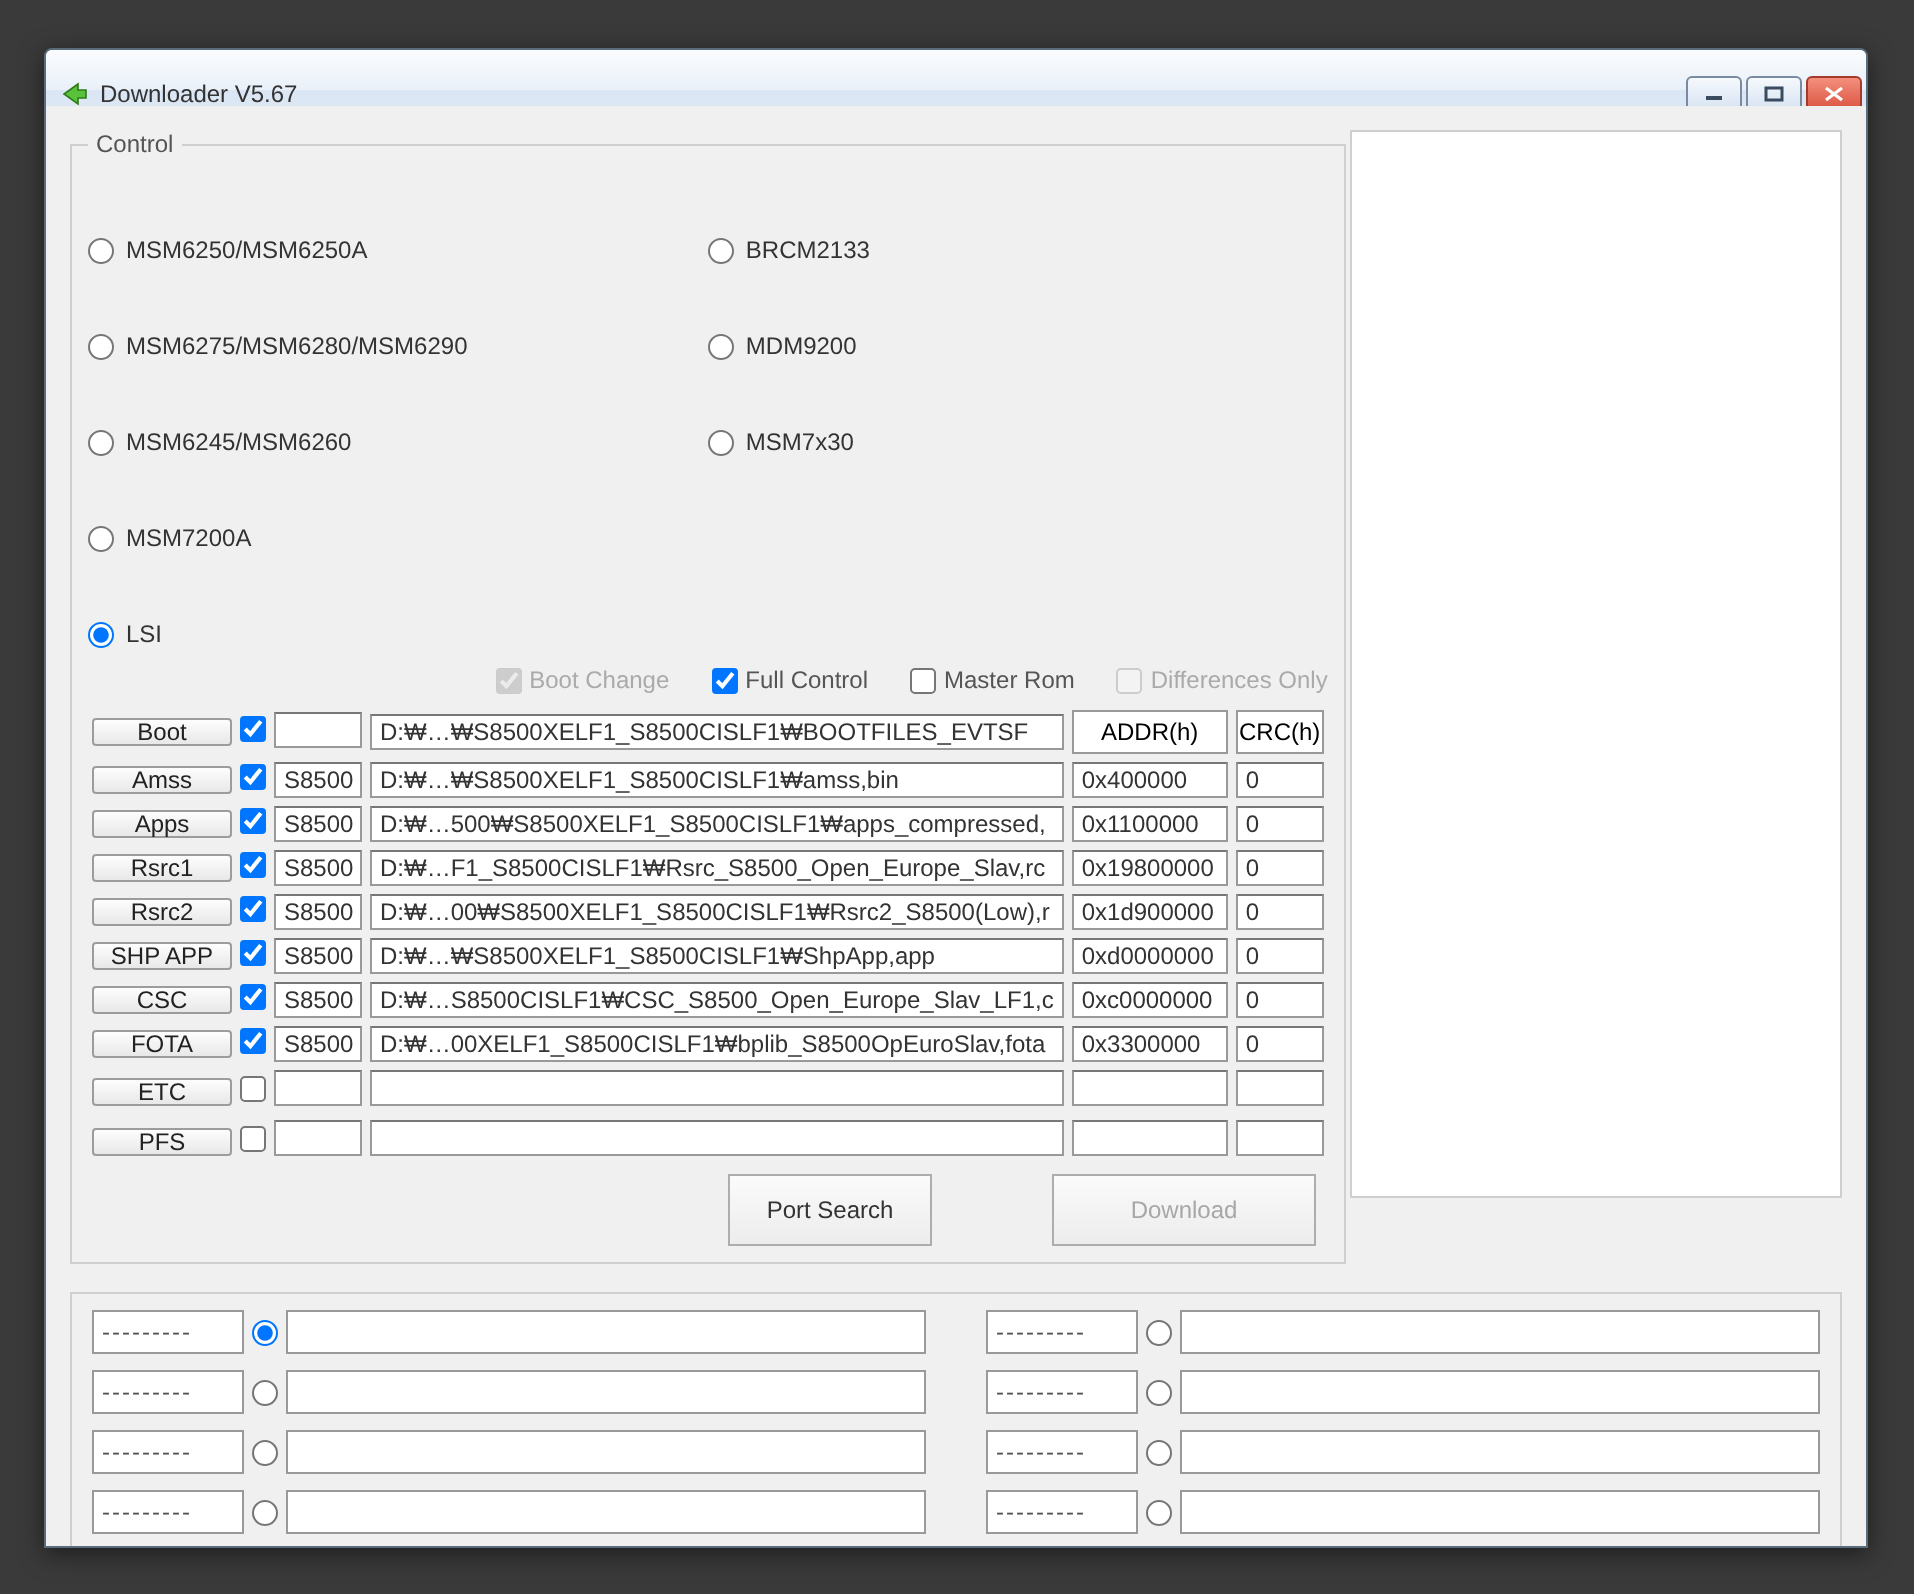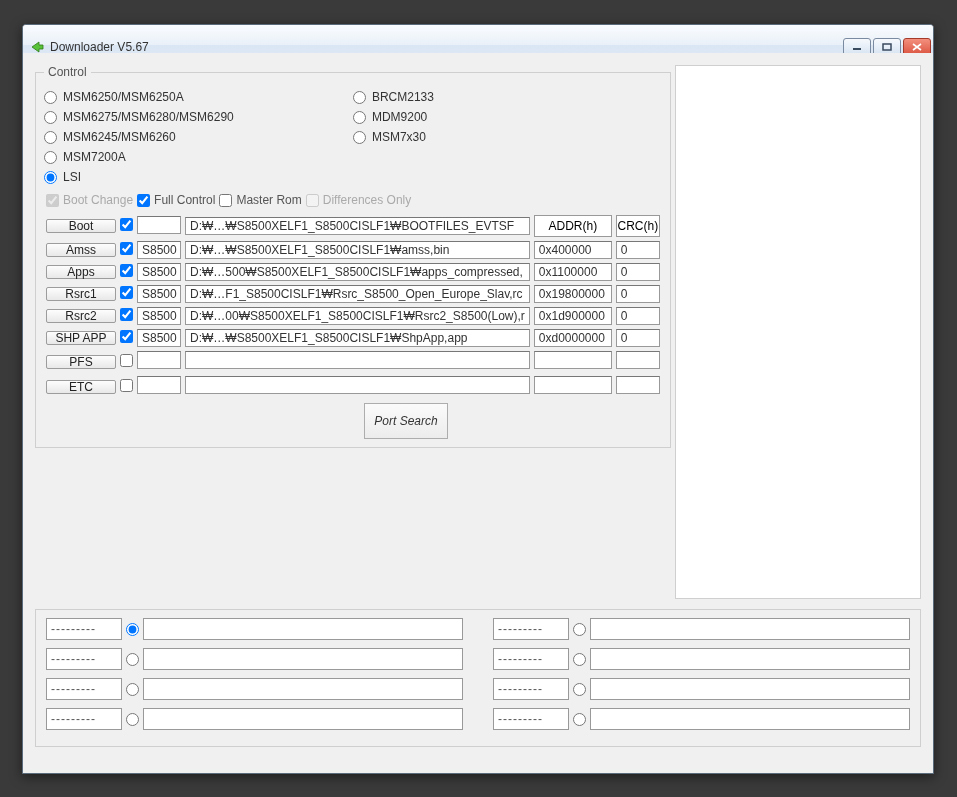--- a/index.html
+++ b/index.html
@@ -15,39 +15,39 @@
   .win-btn.close { background:linear-gradient(to bottom,#f48f7e,#d9543f); border-color:#a63a2a; color:#fff; }
   .win-btn svg { display:block; }
   .client { position:absolute; top:28px; left:0; right:0; bottom:0; background:#f0f0f0; padding:12px; }
   .top-row { display:flex; gap:8px; }
   .left-col { width:632px; }
   .right-col { flex:1; }
   fieldset.control { border:1px solid #cfcfcf; margin:0 0 4px 0; padding:8px; position:relative;}
   fieldset.control legend { color:#555; padding:0 4px; font-size:12px;}
   .chip-grid { display:flex; }
   .chip-col { flex:1; }
-  .radio-row { display:flex; align-items:center; height:20px; color:#333; gap:6px; }
+  .radio-row { display:flex; align-items:center; height:20px; color:#333; gap:6px;margin-top:28px; }
   input[type=radio] { width:13px; height:13px; margin:0; }
   input[type=checkbox] { width:13px; height:13px; margin:0; }
-  .opts-row { display:flex; align-items:center; gap:4px; height:26px; padding-left:2px;}
+  .opts-row { display:flex; align-items:center; gap:21px; height:26px; padding-left:2px;justify-content:flex-end;}
   .opt { display:flex; align-items:center; gap:4px; color:#555; }
   .opt.disabled { color:#aaa; }
   table.rows { border-collapse:separate; border-spacing:0; width:100%; }
   table.rows td { padding:2px 2px; vertical-align:middle; }
   .btn { display:inline-flex; align-items:center; justify-content:center; height:14px; min-width:70px; border:1px solid #9c9c9c; background:linear-gradient(#fdfdfd,#e8e8e8); border-radius:2px; color:#222; font-size:12px; cursor:pointer; padding:0 8px;}
   .btn.wide { width:100%; }
   .tinput { height:18px; border:1px solid #999; border-top-color:#777; background:#fff; padding:0 4px; font-size:12px; color:#333; width:100%; display:inline-flex; align-items:center; overflow:hidden; white-space:nowrap;}
   .tinput.ro { background:#fff; }
   .tinput.addr { width:78px; }
   .tinput.crc  { width:44px; }
   .tinput.model{ width:44px; }
   .hdrcell { height:22px; border:1px solid #999; background:#fff; font-size:12px; display:flex; align-items:center; justify-content:center; }
   .action-row { display:flex; height:36px; margin-top:4px;}
   .action-row .spacer1 { width:320px; }
-  .action-row .psearch { width:84px;font-style:italic; }
+  .action-row .psearch { width:102px; }
   .action-row .spacer2 { width:60px; }
   .action-row .dl { width:132px; }
   .big-btn { height:36px; border:1px solid #adadad; background:linear-gradient(#fbfbfb,#ececec); display:flex; align-items:center; justify-content:center; color:#333;}
   .big-btn.disabled { color:#a7a7a7; }
   .log-box { border:1px solid #cfcfcf; height:534px; background:#fff; width:100%; }
   .bottom-panel { border:1px solid #cfcfcf; margin-top:10px; padding:8px 10px; }
   .ports-row { display:flex; gap:30px; margin-bottom:8px;}
   .port-entry { display:flex; align-items:center; gap:4px; flex:1;}
   .port-label { width:76px; height:22px; border:1px solid #999; background:#fff; font-size:12px; display:flex; align-items:center; padding:0 4px; letter-spacing:1px; color:#555;}
   .port-prog { flex:1; height:22px; border:1px solid #999; background:#fff; }
@@ -209,46 +209,67 @@
                   </tr>
                   <tr>
                     <td><div class="btn wide">SHP APP</div></td>
                     <td style="text-align: center;"><input type="checkbox" checked="" style=""></td>
                     <td><div class="tinput model ro">S8500</div></td>
                     <td><div class="tinput ro">D:₩…₩S8500XELF1_S8500CISLF1₩ShpApp,app</div></td>
                     <td><div class="tinput addr ro">0xd0000000</div></td>
                     <td><div class="tinput crc ro">0</div></td>
                   </tr>
                   <tr>
+                    <td><div class="btn wide">CSC</div></td>
+                    <td style="text-align: center;"><input type="checkbox" checked="" style=""></td>
+                    <td><div class="tinput model ro">S8500</div></td>
+                    <td><div class="tinput ro">D:₩…S8500CISLF1₩CSC_S8500_Open_Europe_Slav_LF1,c</div></td>
+                    <td><div class="tinput addr ro">0xc0000000</div></td>
+                    <td><div class="tinput crc ro">0</div></td>
+                  </tr>
+                  <tr>
+                    <td><div class="btn wide">FOTA</div></td>
+                    <td style="text-align: center;"><input type="checkbox" checked="" style=""></td>
+                    <td><div class="tinput model ro">S8500</div></td>
+                    <td><div class="tinput ro">D:₩…00XELF1_S8500CISLF1₩bplib_S8500OpEuroSlav,fota</div></td>
+                    <td><div class="tinput addr ro">0x3300000</div></td>
+                    <td><div class="tinput crc ro">0</div></td>
+                  </tr>
+                  <tr>
+                    <td><div class="btn wide">ETC</div></td>
+                    <td style="text-align: center;"><input type="checkbox" style=""></td>
+                    <td><div class="tinput model ro"></div></td>
+                    <td><div class="tinput ro"></div></td>
+                    <td><div class="tinput addr ro"></div></td>
+                    <td><div class="tinput crc ro"></div></td>
+                  </tr>
+                  <tr>
                     <td><div class="btn wide">PFS</div></td>
                     <td style="text-align: center;"><input type="checkbox" style=""></td>
                     <td><div class="tinput model ro"></div></td>
                     <td><div class="tinput ro"></div></td>
                     <td><div class="tinput addr ro"></div></td>
                     <td><div class="tinput crc ro"></div></td>
                   </tr>
-                  <tr>
-                    <td><div class="btn wide">ETC</div></td>
-                    <td style="text-align: center;"><input type="checkbox" style=""></td>
-                    <td><div class="tinput model ro"></div></td>
-                    <td><div class="tinput ro"></div></td>
-                    <td><div class="tinput addr ro"></div></td>
-                    <td><div class="tinput crc ro"></div></td>
-                  </tr>
                 </tbody>
             </table>
 
             <div class="action-row">
               <div class="spacer1"></div>
               <div class="psearch">
                 <div class="big-btn">
                   <span>Port Search</span>
                 </div>
               </div>
               <div class="spacer2"></div>
+              <div class="dl">
+                <div class="big-btn disabled">
+                  <span>Download</span>
+                </div>
+              </div>
             </div>
           </fieldset>
         </div>
 
         <div class="right-col">
           <div class="log-box"></div>
         </div>
       </div>
 
       <div class="bottom-panel">

